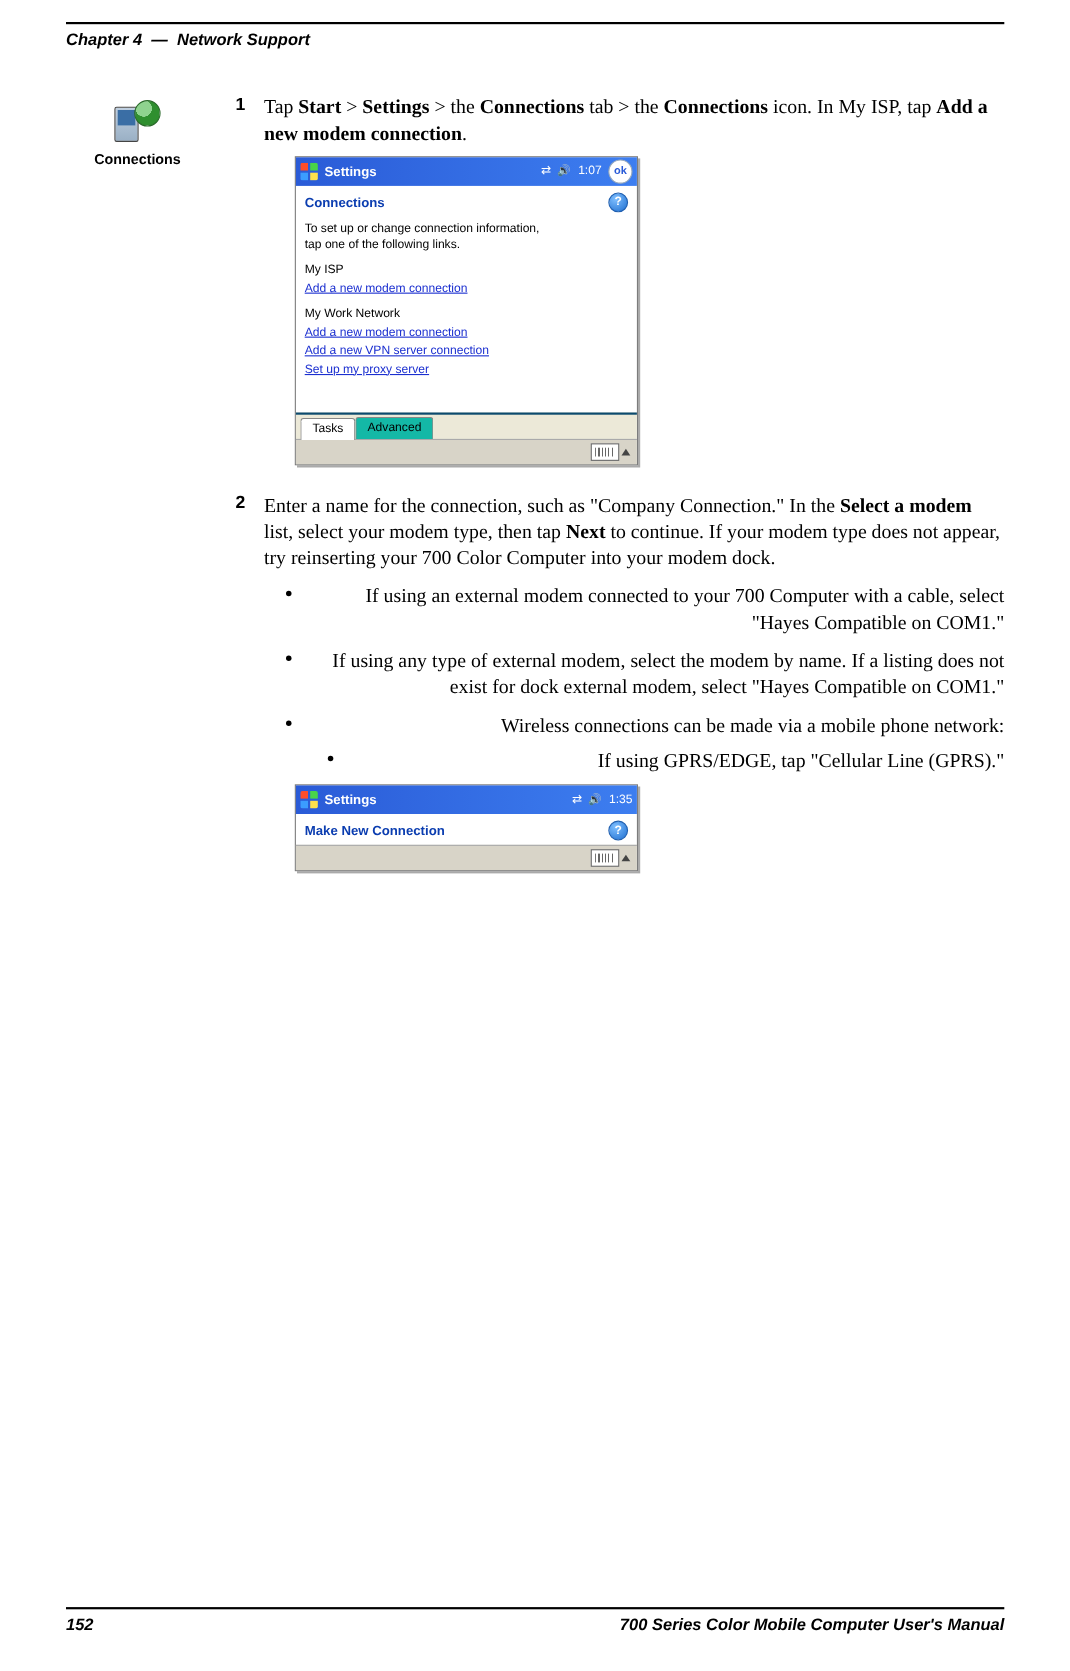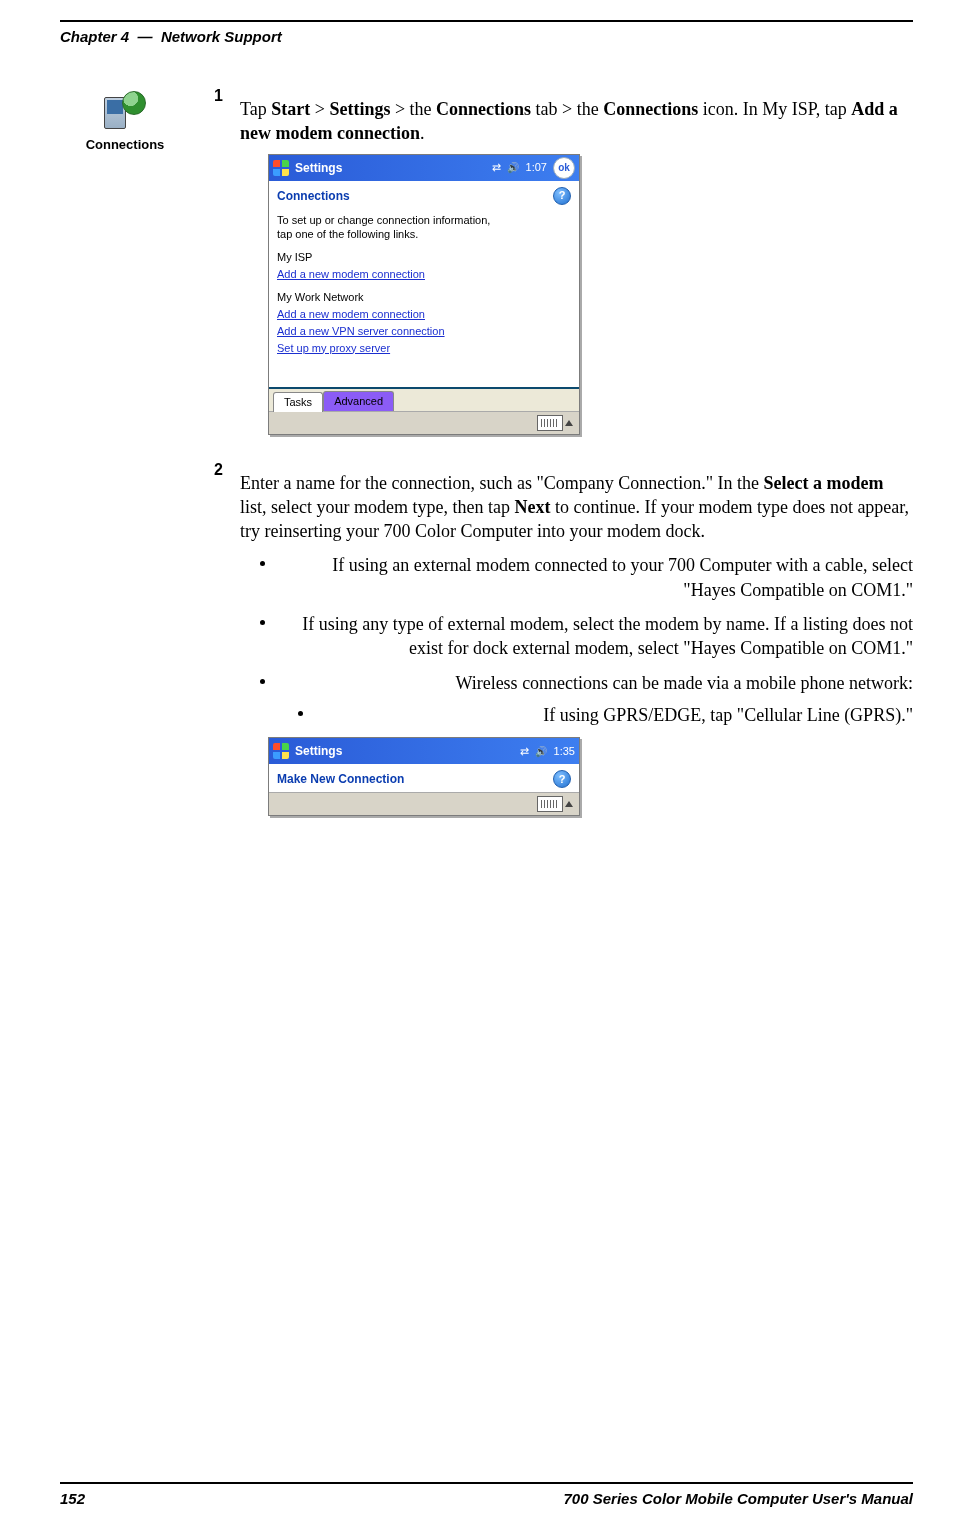--- a/index.html
+++ b/index.html
@@ -23,21 +23,21 @@
     margin-bottom: 6px;
   }
   .header-text {
     font-style: italic;
     font-weight: bold;
     font-size: 15px;
     margin-bottom: 40px;
   }
   .footer {
     position: absolute;
-    bottom: 12px;
+    bottom: 33px;
     left: 60px;
     right: 60px;
   }
   .footer-line {
     height: 2px;
     background: #000;
     margin-bottom: 6px;
   }
   .footer-row {
     display: flex;
@@ -111,21 +111,21 @@
   .step-num {
     font-family: Arial, Helvetica, sans-serif;
     font-weight: bold;
     font-size: 16px;
     width: 16px;
     flex-shrink: 0;
   }
   .step-body {
     flex: 1;
   }
-  .step-body p { margin: 12px 0 8px 0; }
+  .step-body p { margin: 0 0 8px 0; }
   .bold { font-weight: bold; }
   .bullets {
     list-style: none;
     padding: 0 0 0 20px;
     margin: 10px 0 0 0;
     text-align: right;
   }
   .bullets li {
     position: relative;
     padding-left: 16px;
@@ -205,21 +205,21 @@
     gap:0;
   }
   .tab {
     border:1px solid #888;
     border-bottom:none;
     padding:2px 10px;
     font-size:11px;
     border-radius:3px 3px 0 0;
   }
   .tab.active { background:#fff; position:relative; top:1px; }
-  .tab.inactive { background:#8b5cf6; }
+  .tab.inactive { background:#14b8a6; }
   .sip-row {
     height:22px; background:#d8d4c8;
     display:flex; justify-content:flex-end; align-items:center;
     padding-right:6px; gap:2px;
     border-top:1px solid #aaa;
   }
   .kbd-icon {
     width:24px; height:14px; border:1px solid #666; background:#fff;
     display:flex; align-items:center; justify-content:center;
   }

